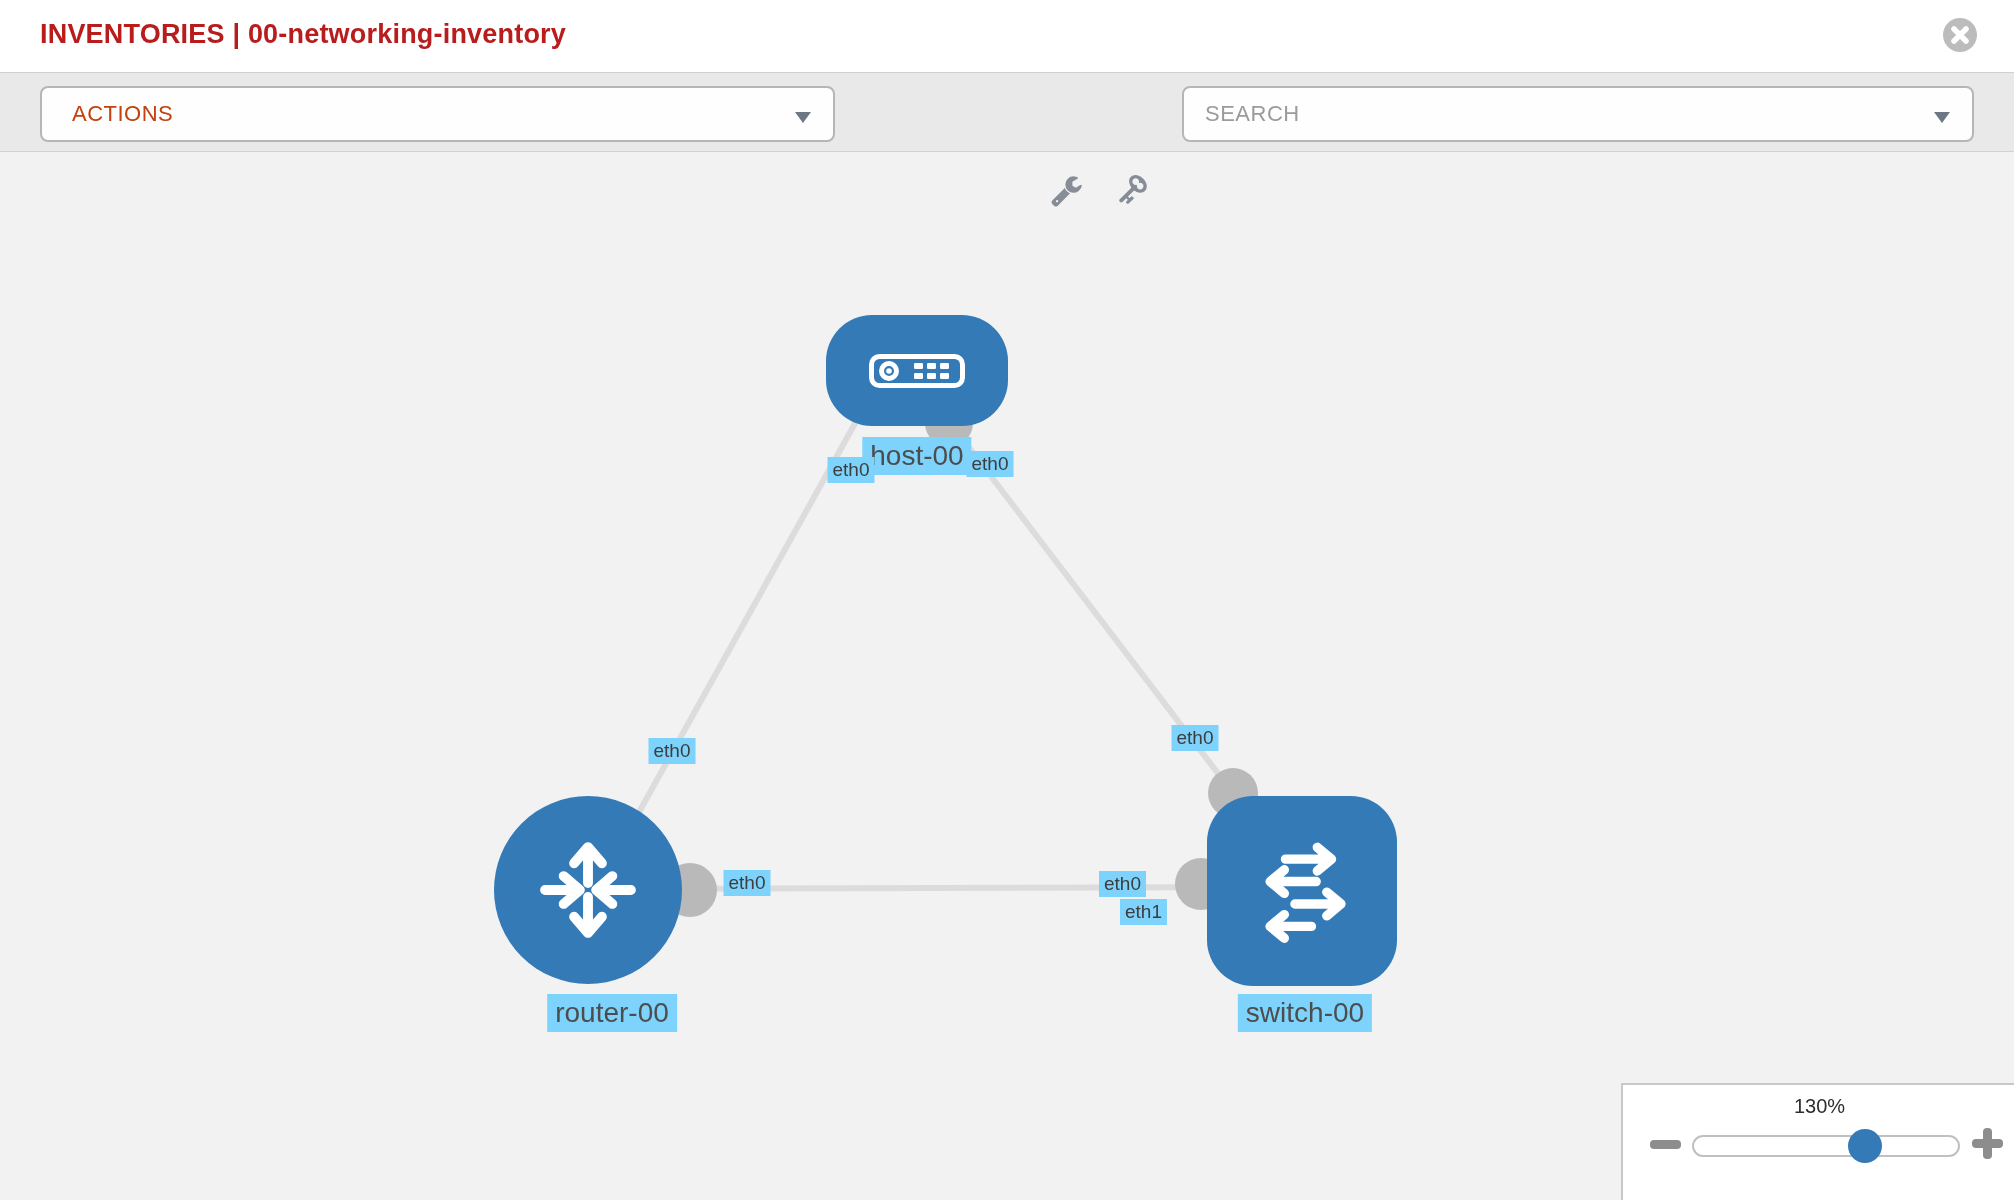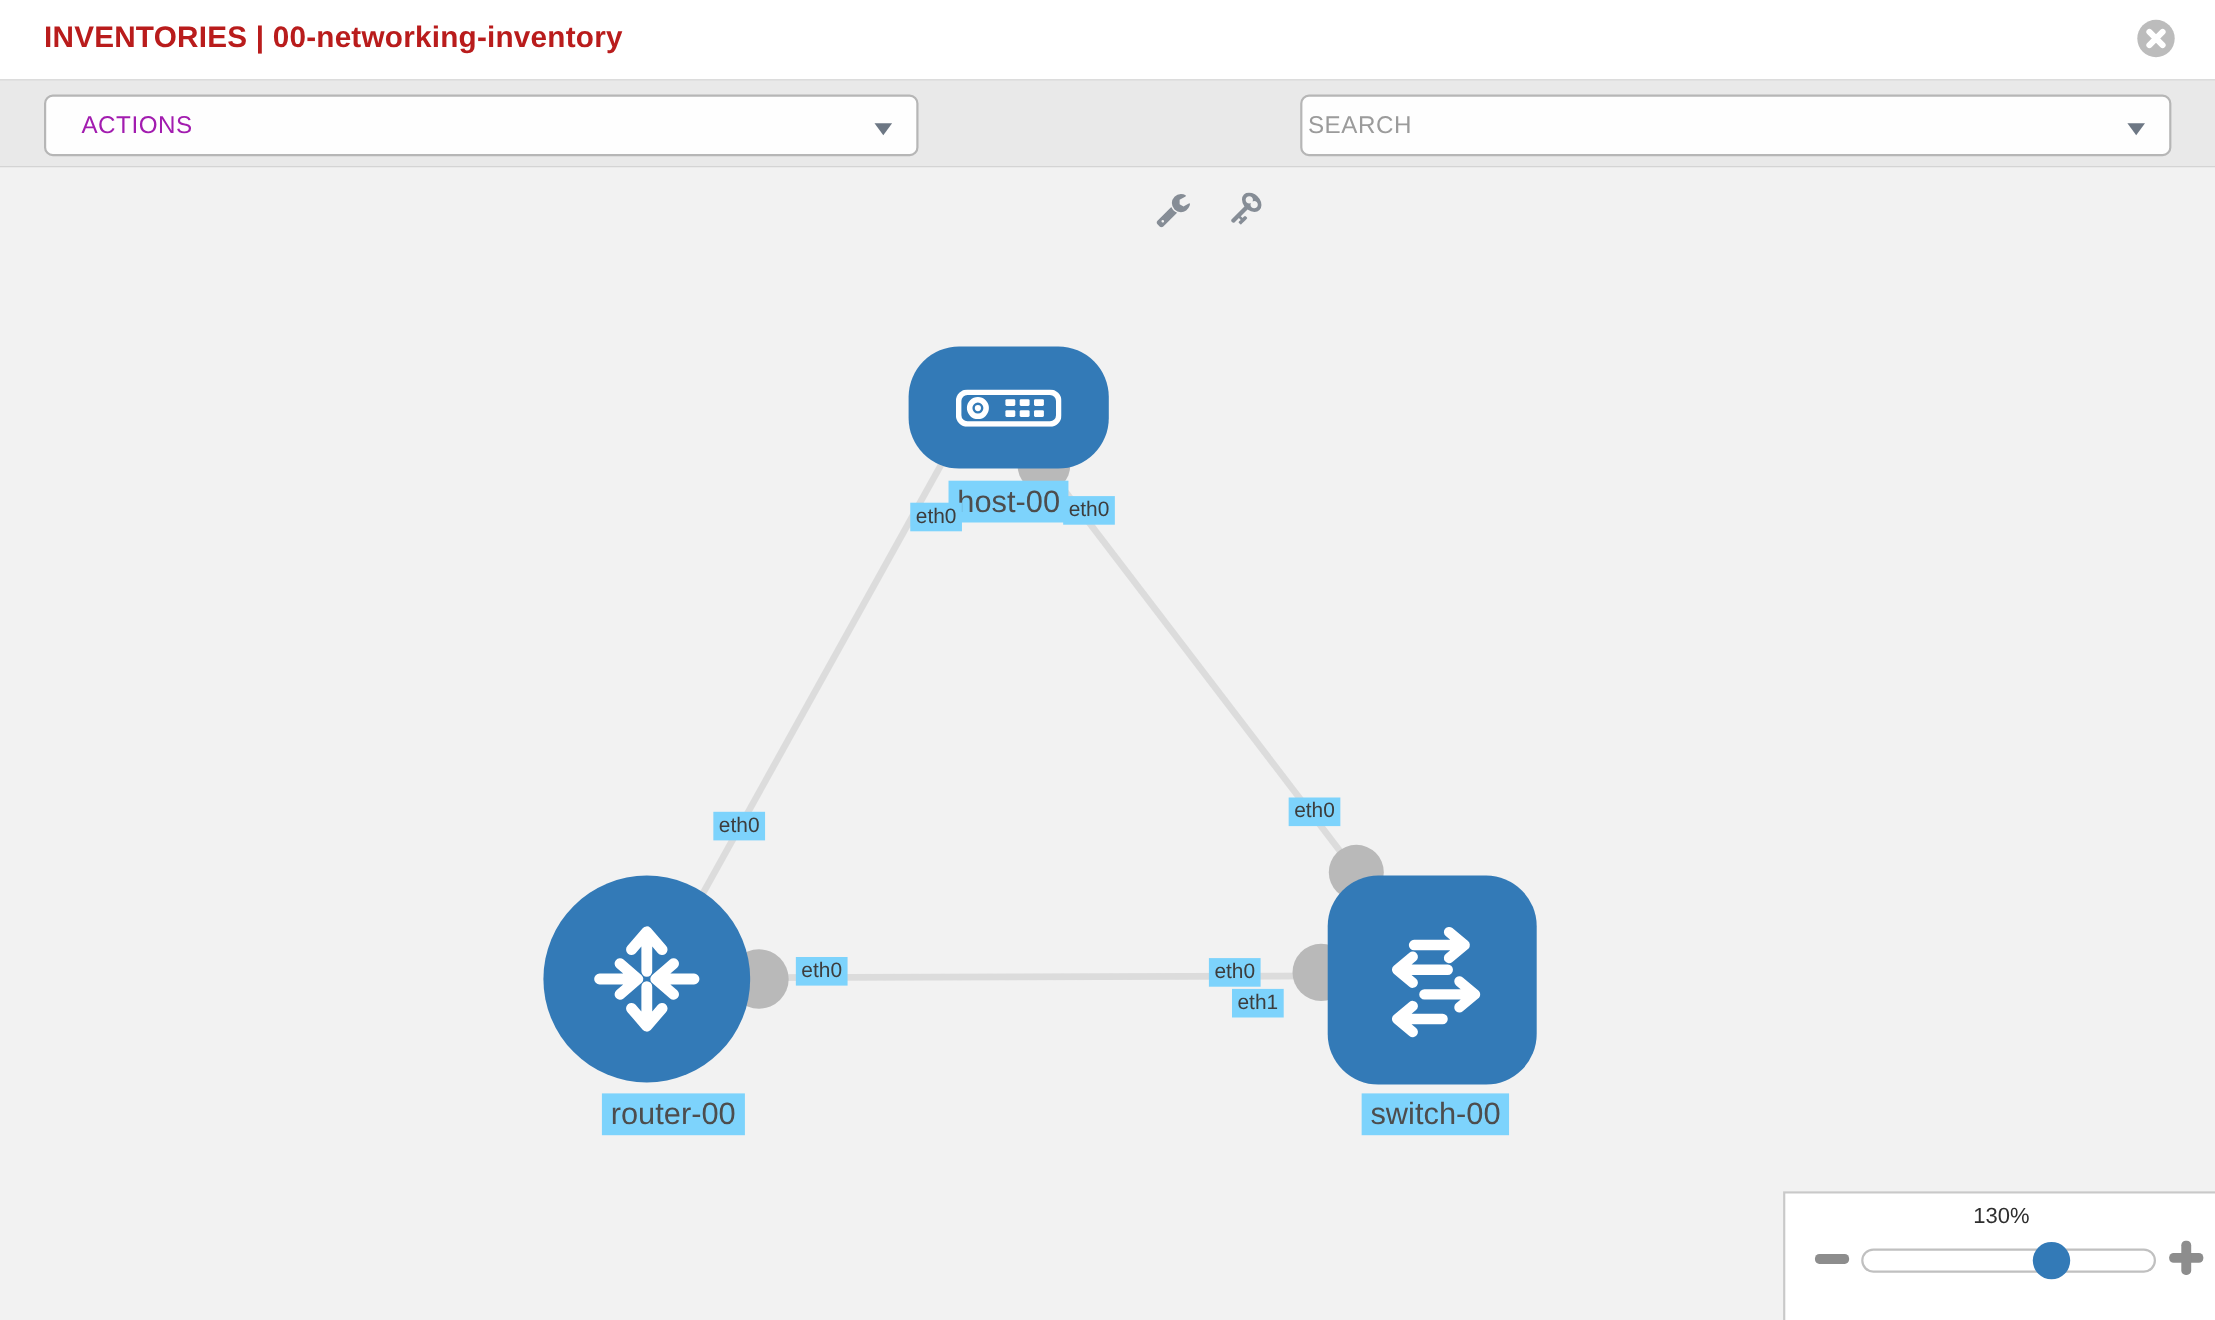--- a/index.html
+++ b/index.html
@@ -11,22 +11,22 @@
   .hdr { position:absolute; left:0; top:0; width:2014px; height:72px; background:#fff; z-index:10; }
   .hdr-title { position:absolute; left:40px; top:19px; font-size:27px; font-weight:700; color:#b91c1c; letter-spacing:.2px; }
   .close-btn { position:absolute; left:1942px; top:17px; width:36px; height:36px; border:none; background:transparent; cursor:pointer; }
 
   
   .tbar { position:absolute; left:0; top:72px; width:2014px; height:80px; background:#e9e9e9;
           border-top:1px solid #cfcfcf; border-bottom:1px solid #d2d2d2; z-index:10; }
   .combo { position:absolute; top:13px; height:56px; background:#fefefe; border:2px solid #b6b6b6; border-radius:8px; display:flex; align-items:center; }
   .combo-actions { left:40px; width:795px; cursor:pointer; }
   .combo-search  { left:1182px; width:792px; }
-  .combo-text { padding-left:32px; font-size:22px; color:#a21caf; letter-spacing:.5px; }
-  .combo input { flex:1; height:100%; border:none; outline:none; background:transparent; padding-left:5px;
+  .combo-text { padding-left:10px; font-size:22px; color:#c2410c; letter-spacing:.5px;margin-left:20px; }
+  .combo input { flex:1; height:100%; border:none; outline:none; background:transparent; padding-left:21px;
                  font-family:"Liberation Sans", sans-serif; font-size:22px; color:#555; letter-spacing:.5px; }
   .combo input::placeholder { color:#9b9b9b; opacity:1; }
   .caret { position:absolute; right:22px; top:24px; width:0; height:0;
            border-left:8px solid transparent; border-right:8px solid transparent; border-top:11px solid #6d7784; }
   .tool-btn { position:absolute; top:95px; width:44px; height:44px; border:none; background:transparent; cursor:pointer; z-index:11;
               display:flex; align-items:center; justify-content:center; }
   .tool-btn.wrench { left:1044px; }
   .tool-btn.key { left:1111px; }
 
   

